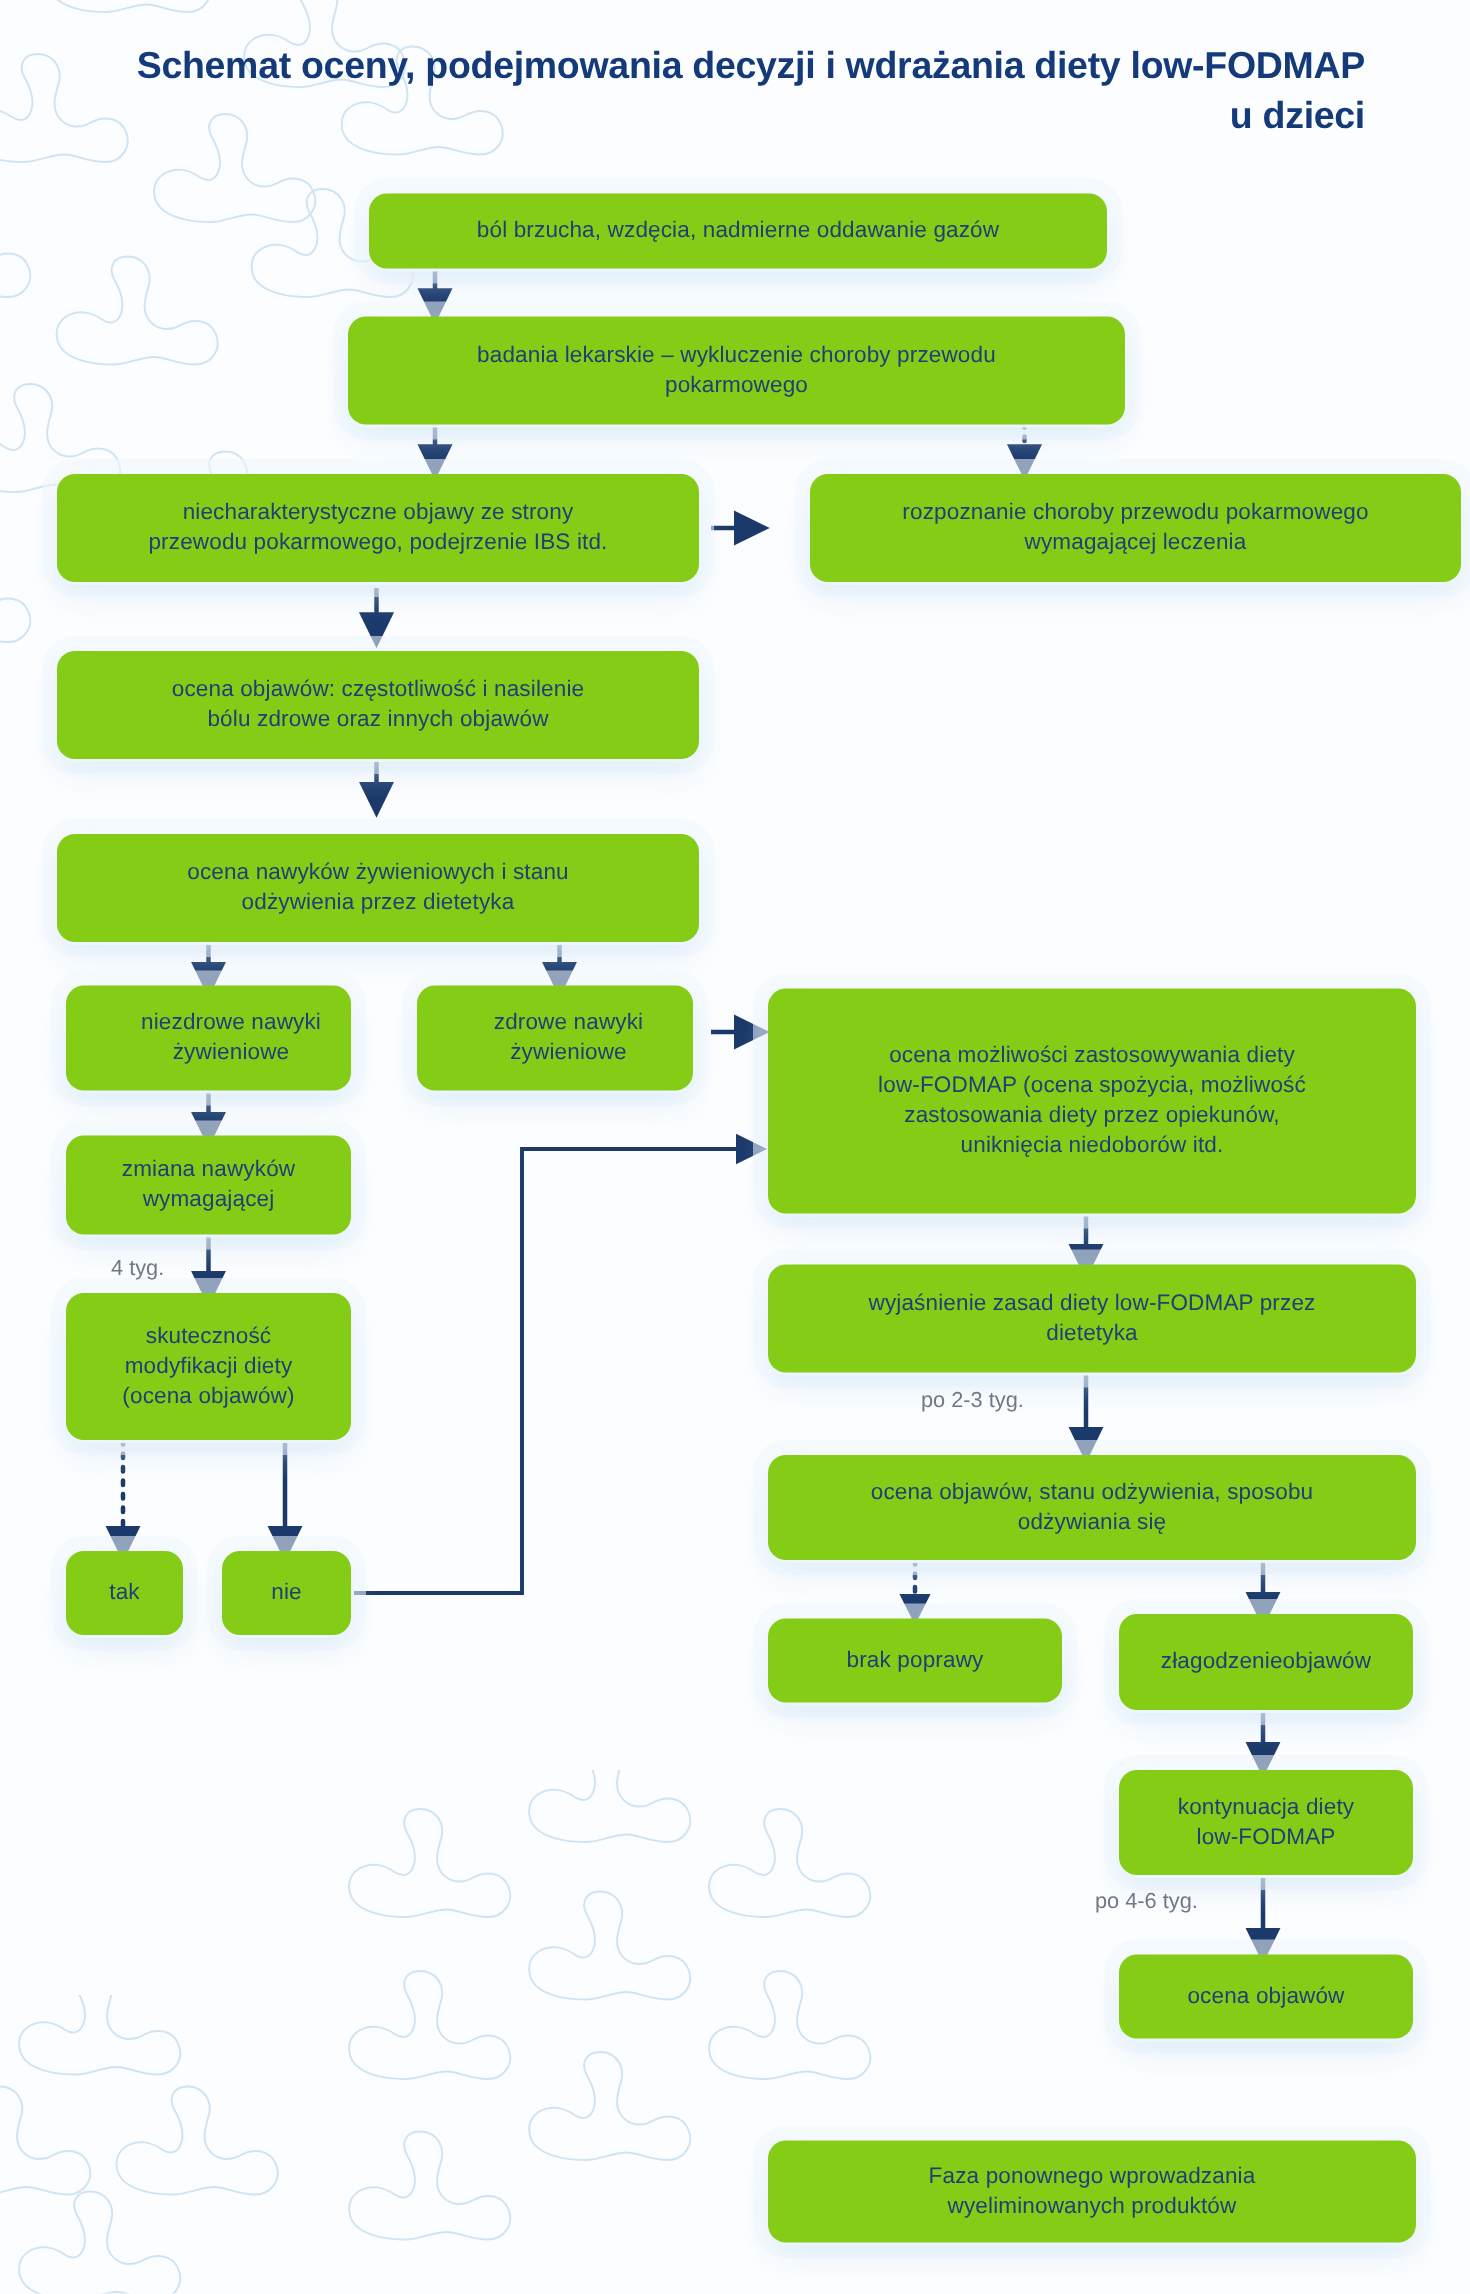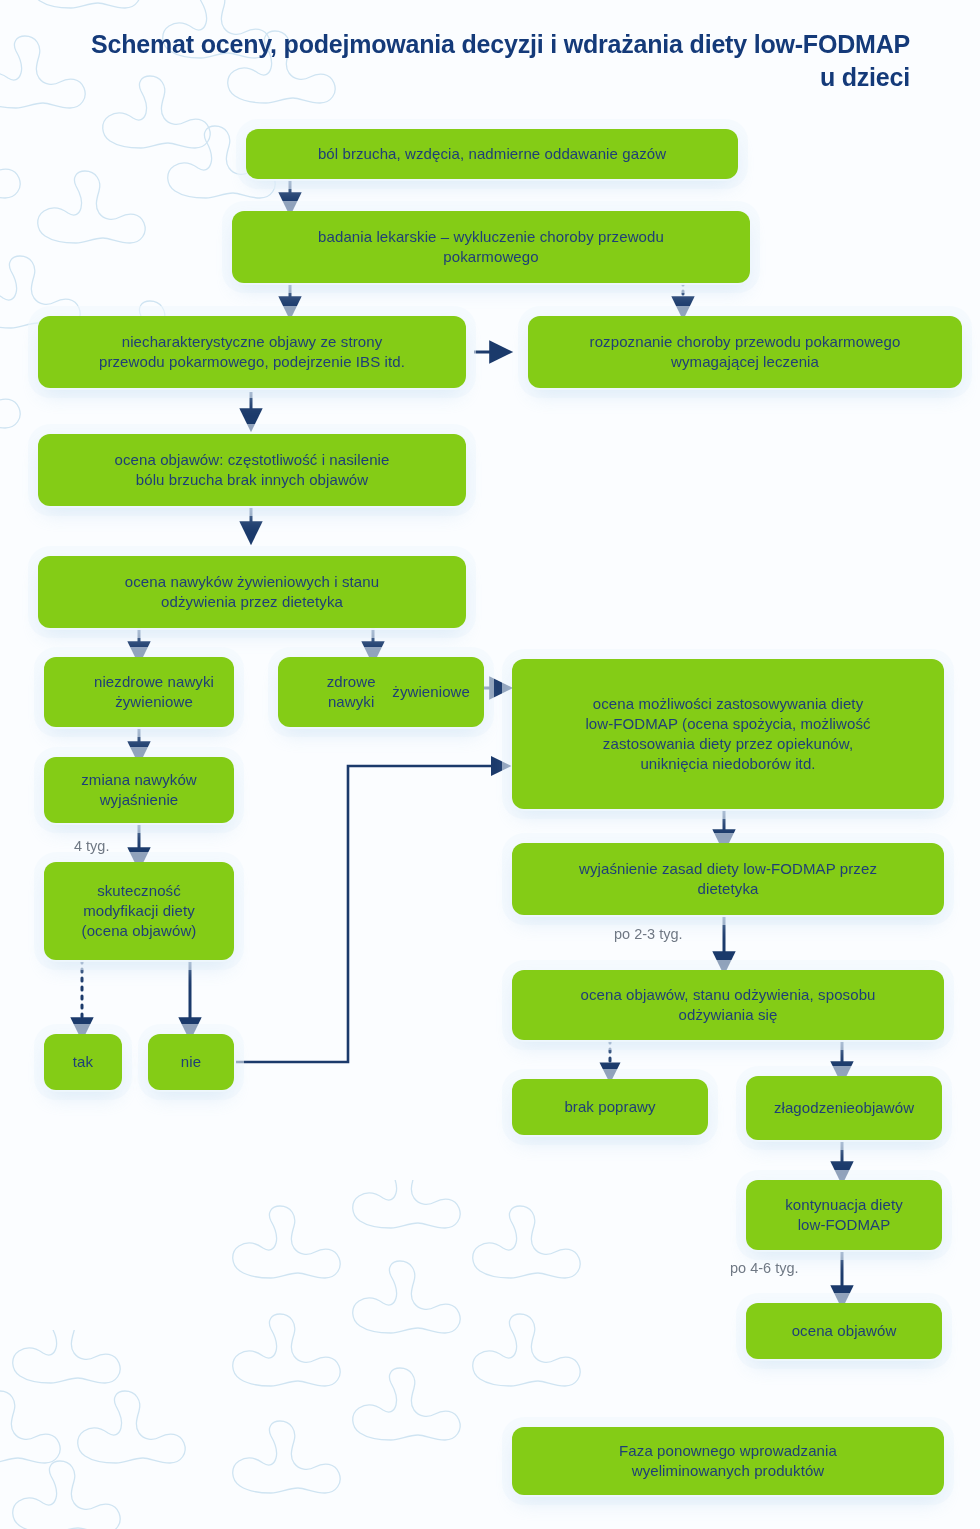--- a/index.html
+++ b/index.html
@@ -183,48 +183,48 @@
   <div class="box" style="left:232px;top:211px;width:518px;height:72px;flex-direction:column;">
     <span>badania lekarskie – wykluczenie choroby przewodu</span>
     <span>pokarmowego</span>
   </div>
 
   <div class="box" style="left:38px;top:316px;width:428px;height:72px;flex-direction:column;">
     <span>niecharakterystyczne objawy ze strony</span>
     <span>przewodu pokarmowego, podejrzenie IBS itd.</span>
   </div>
 
-  <div class="box" style="left:528px;top:316px;width:434px;height:72px;flex-direction:column;">
+  <div class="box" style="left:540px;top:316px;width:434px;height:72px;flex-direction:column;">
     <span>rozpoznanie choroby przewodu pokarmowego</span>
     <span>wymagającej leczenia</span>
   </div>
 
   <div class="box" style="left:38px;top:434px;width:428px;height:72px;flex-direction:column;">
     <span>ocena objawów: częstotliwość i nasilenie</span>
-    <span>bólu brzucha brak innych objawów</span>
+    <span>bólu zdrowe oraz innych objawów</span>
   </div>
 
   <div class="box" style="left:38px;top:556px;width:428px;height:72px;flex-direction:column;">
     <span>ocena nawyków żywieniowych i stanu</span>
     <span>odżywienia przez dietetyka</span>
   </div>
 
   <div class="box" style="left:44px;top:657px;width:190px;height:70px;flex-direction:column;padding-left:44px;">
     <span>niezdrowe nawyki</span>
     <span>żywieniowe</span>
   </div>
 
-  <div class="box" style="left:278px;top:657px;width:206px;height:70px;flex-direction:row;padding-left:32px;">
+  <div class="box" style="left:278px;top:657px;width:184px;height:70px;flex-direction:column;padding-left:32px;">
     <span>zdrowe nawyki</span>
     <span>żywieniowe</span>
   </div>
 
   <div class="box" style="left:44px;top:757px;width:190px;height:66px;flex-direction:column;">
     <span>zmiana nawyków</span>
-    <span>wyjaśnienie</span>
+    <span>wymagającej</span>
   </div>
 
   <div class="box" style="left:44px;top:862px;width:190px;height:98px;flex-direction:column;">
     <span>skuteczność</span>
     <span>modyfikacji diety</span>
     <span>(ocena objawów)</span>
   </div>
 
   <div class="box" style="left:44px;top:1034px;width:78px;height:56px;">
     <span>tak</span>

